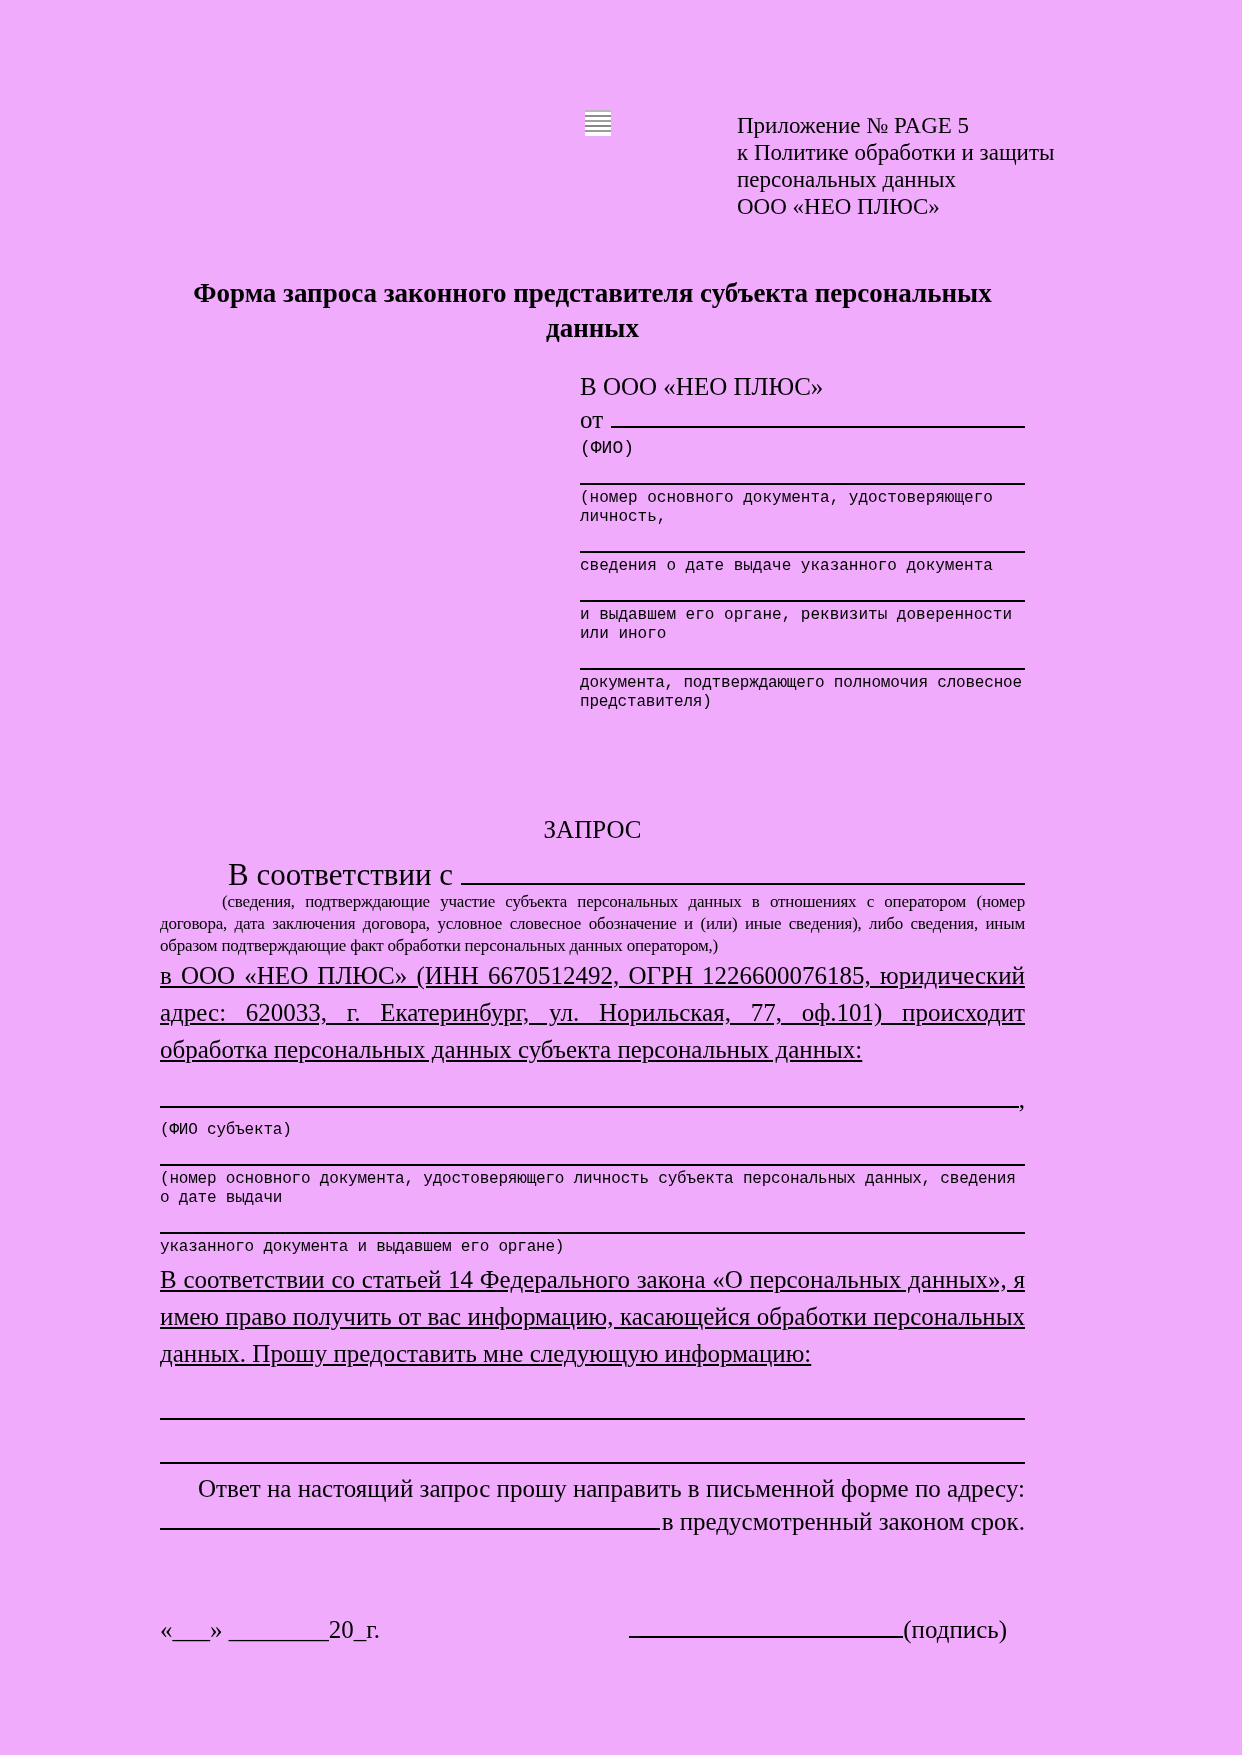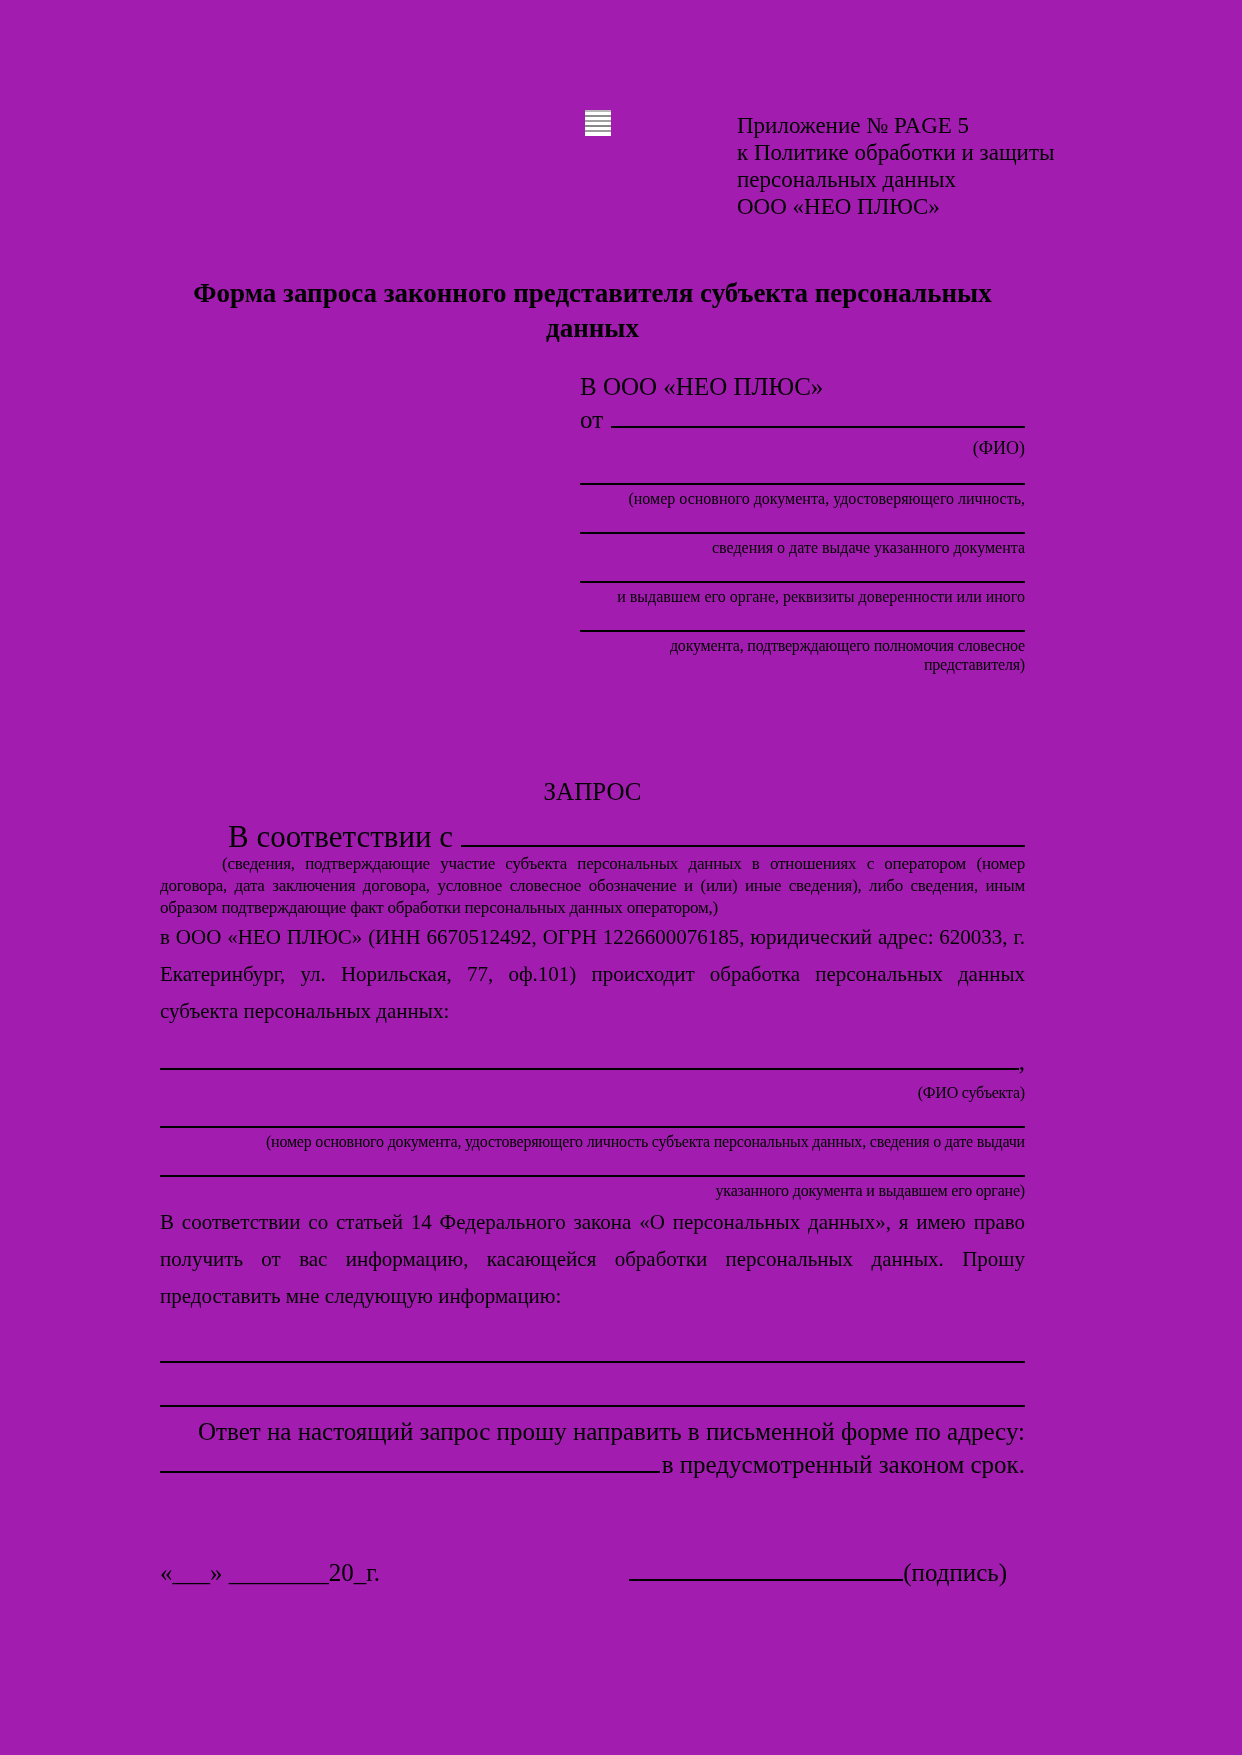--- a/index.html
+++ b/index.html
@@ -2,21 +2,21 @@
 <html><head>
 <meta charset="utf-8">
 <style>
   * { margin: 0; padding: 0; box-sizing: border-box; }
   html, body { background: #ffffff; }
   body { font-family: "Liberation Serif", "DejaVu Serif", serif; color: #000; }
 
   .page {
     width: 1242px;
     height: 1755px;
-    background: #a21caf;
+    background: #f0abfc;
     padding: 108px 217px 40px 160px;
     position: relative;
     overflow: hidden;
     font-size: 25px;
     line-height: 1.45;
   }
 
   
   .top-region { position: relative; height: 120px; }
   .mini-icon {
@@ -43,39 +43,39 @@
     line-height: 35px;
   }
 
   
   .addressee { margin-top: 24px; margin-left: 420px; }
   .addr-to { font-size: 25px; line-height: 33px; }
   .from-row { display: flex; align-items: baseline; font-size: 25px; line-height: 33px; }
   .from-row .label { flex: 0 0 auto; }
   .fill-ul { flex: 1 1 auto; display: inline-block; border-bottom: 2px solid #000; height: 1em; margin-left: 8px; }
 
-  .cap { text-align: right; font-size: 16px; line-height: 19px; margin-top: 2px; }
+  .cap { text-align: left; font-size: 16px; line-height: 19px; margin-top: 2px; font-family: Liberation Mono, monospace; }
   .cap-fio { font-size: 18px; line-height: 21px; }
   .fill-group { margin-top: 24px; }
   .rule { height: 2px; background: #000; }
   .fill-group .cap { margin-top: 4px; }
   .cap-cond { letter-spacing: -0.2px; }
 
   .request-heading { margin-top: 100px; text-align: center; font-size: 25px; }
 
   .intro-row { display: flex; align-items: baseline; margin-top: 6px; padding-left: 68px; font-size: 31px; line-height: 33px; }
   .intro-row .label { flex: 0 0 auto; }
 
   .fine-print {
     font-size: 17px; line-height: 22px;
     text-align: justify; text-indent: 62px;
     letter-spacing: -0.2px;
   }
 
-  .para { font-size: 21px; line-height: 37px; text-align: justify; }
+  .para { font-size: 25px; line-height: 37px; text-align: justify; text-decoration: underline; }
 
   .comma-row { display: flex; align-items: baseline; margin-top: 14px; font-size: 25px; }
   .comma-row .fill-ul { margin-left: 0; }
   .comma-row .comma { flex: 0 0 auto; }
 
   .blank-rule { height: 2px; background: #000; }
   .blank-rule.first { margin-top: 46px; }
   .blank-rule.second { margin-top: 42px; }
 
   .answer-line { margin-top: 8px; text-align: right; font-size: 25px; line-height: 33px; }

